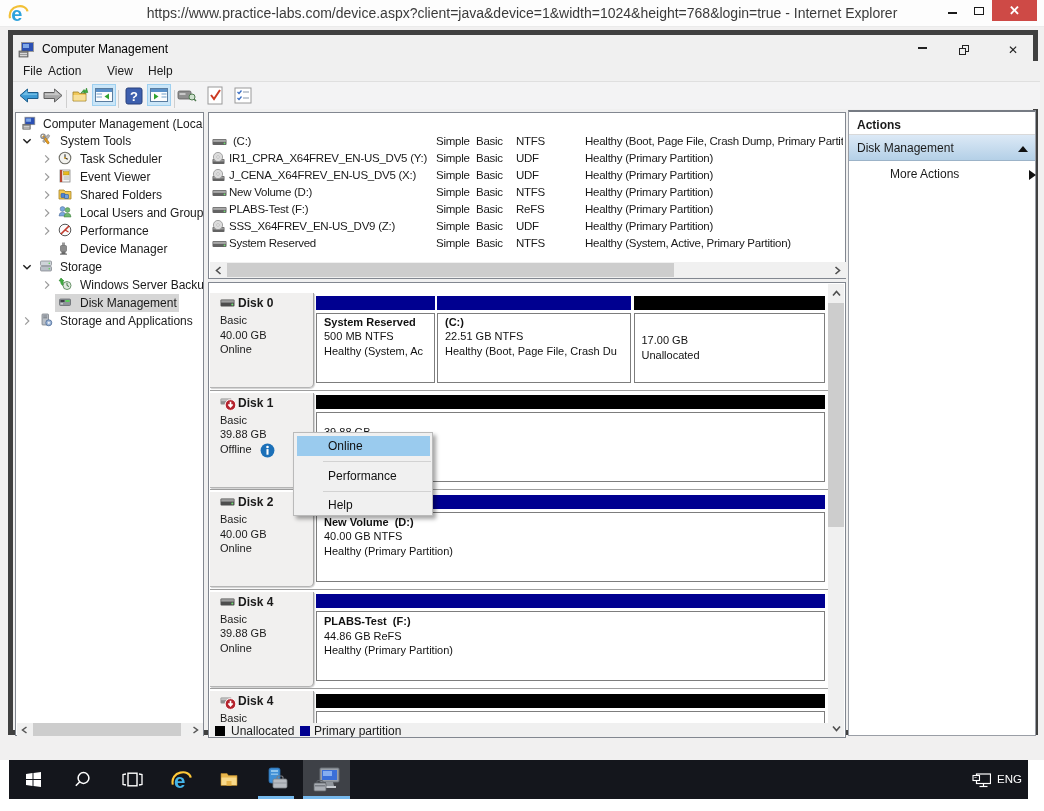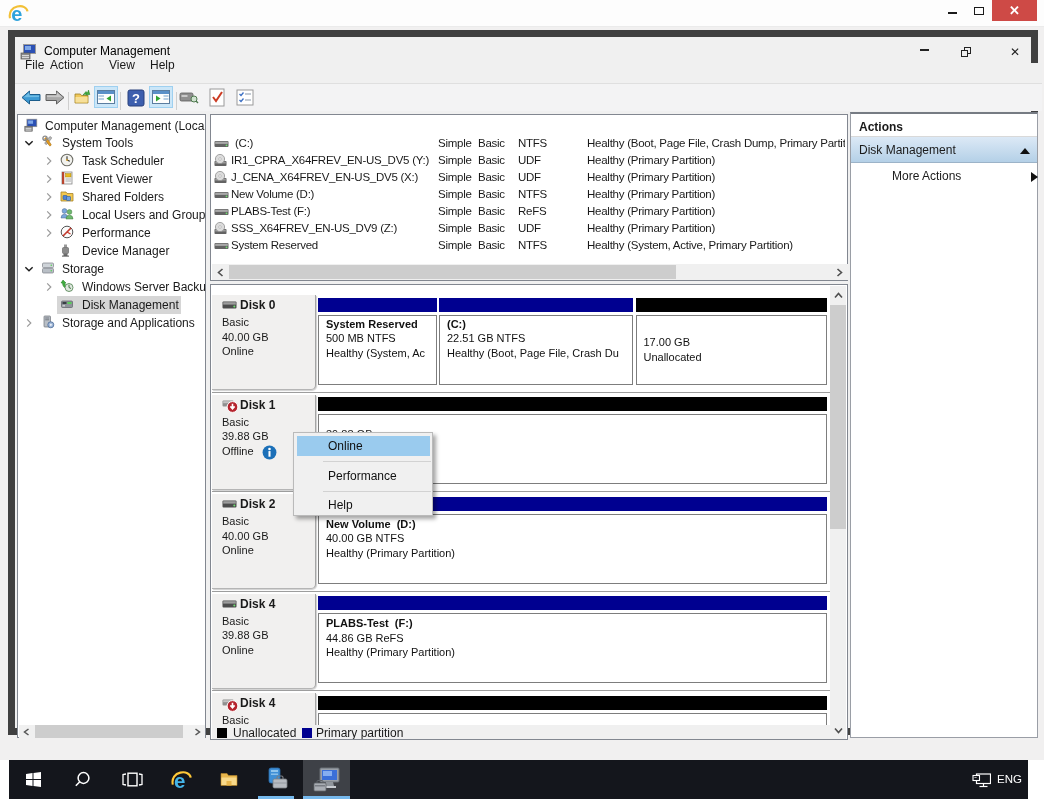--- a/index.html
+++ b/index.html
@@ -4,25 +4,25 @@
 <style>
 * { margin:0; padding:0; box-sizing:border-box; }
 html,body { width:1044px; height:811px; background:#ffffff; font-family:"Liberation Sans", sans-serif; overflow:hidden; }
 .ab { position:absolute; }
 .t11 { font-size:11px; line-height:15px; color:#1a1a1a; white-space:pre; }
 .t12 { font-size:12px; color:#1a1a1a; white-space:pre; }
 .b { font-weight:bold; }
 #desk { left:0; top:27px; width:1044px; height:733px; background:#f1f0f0; }
 #iebar { left:0; top:0; width:1044px; height:27px; background:#fdfdfd; border-bottom:1px solid #ebebeb; }
 #ieurl { left:0; top:5px; width:1044px; text-align:center; font-size:14px; color:#3b3b3b; letter-spacing:0px; }
-#cm { left:8px; top:30px; width:1030px; height:705px; background:#f0f0f0; border:7px solid #404040; }
+#cm { left:8px; top:30px; width:1030px; height:705px; background:#f0f0f0; border:5px solid #404040; }
 
 #cmtitle { left:29px; top:7px; font-size:12px; color:#000; }
 
-.menu { top:21px; font-size:12px; color:#1a1a1a;text-align:right; }
+.menu { top:29px; font-size:12px; color:#1a1a1a;text-align:right; }
 #menubar { left:0; top:26px; width:1027px; height:21px; border-bottom:1px solid #dfdfdf; background:#f0f0f0; }
 #toolbar { left:0; top:47px; width:1027px; height:27px; background:#f3f3f4; }
 .tsep { top:3px; width:1px; height:18px; background:#cfcfcf; }
 
 .pane { background:#fff; border:1px solid #828790; }
 #tree { left:2px; top:77px; width:189px; height:624px; }
 #volpane { left:195px; top:77px; width:638px; height:167px; }
 #diskpane { left:195px; top:247px; width:638px; height:456px; }
 #actions { left:835px; top:75px; width:188px; height:626px; background:#fff; border:1px solid #9a9ea6; border-top:2px solid #767b83; }
 
@@ -54,20 +54,21 @@
 
 #tb { left:9px; top:760px; width:1019px; height:39px; background:#14161c; }
 #tb .tile { position:absolute; top:0; height:39px; }
 .undl { position:absolute; top:36px; height:3px; background:#76b9ed; }
 </style>
 </head>
 <body>
 <div id="desk" class="ab"></div>
 
 <div id="iebar" class="ab">
+  <div class="ab" id="ieurl">https://www.practice-labs.com/device.aspx?client=java&amp;device=1&amp;width=1024&amp;height=768&amp;login=true - Internet Explorer</div>
   <svg class="ab" style="left:8px;top:3px" width="21" height="21" viewBox="0 0 21 21">
     <text x="3.2" y="18.4" font-family="Liberation Sans" font-size="20" font-weight="bold" fill="#2FA3DC">e</text>
     <path d="M2 15.2 C0.6 8.8 4.3 4.6 9.3 3.5 C14.6 2.3 19 4.6 19.5 8.4" fill="none" stroke="#F2C037" stroke-width="2.1"></path>
   </svg>
   <div class="ab" style="left:948px;top:12px;width:9px;height:2px;background:#1a1a1a"></div>
   <div class="ab" style="left:974px;top:7px;width:10px;height:8px;border:1.5px solid #1a1a1a"></div>
   <div class="ab" style="left:992px;top:0;width:45px;height:21px;background:#ce4a46;color:#fff;font-size:13px;font-weight:bold;text-align:center;line-height:21px">✕</div>
 </div>
 
 <div id="cm" class="ab">

